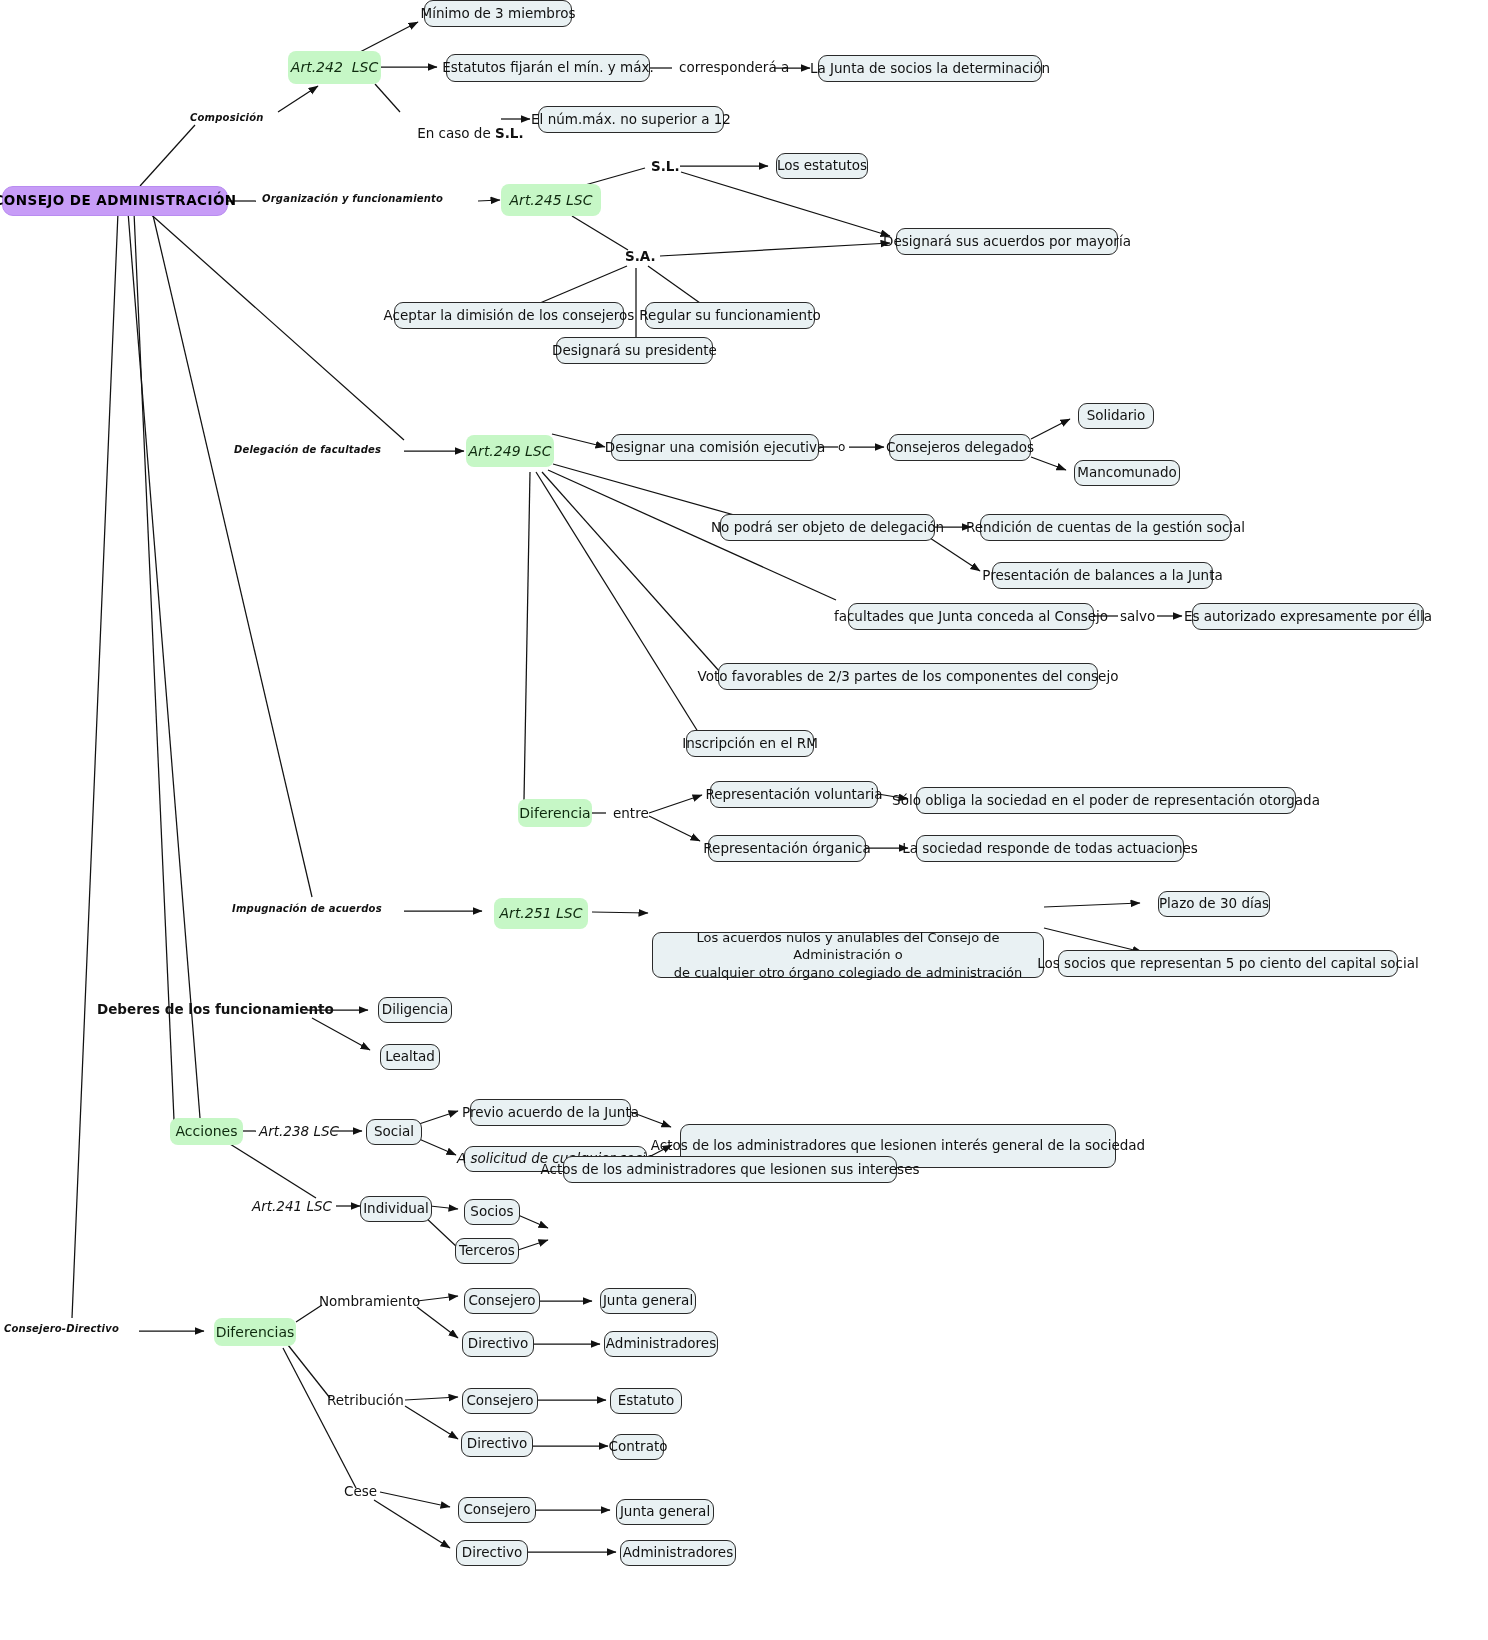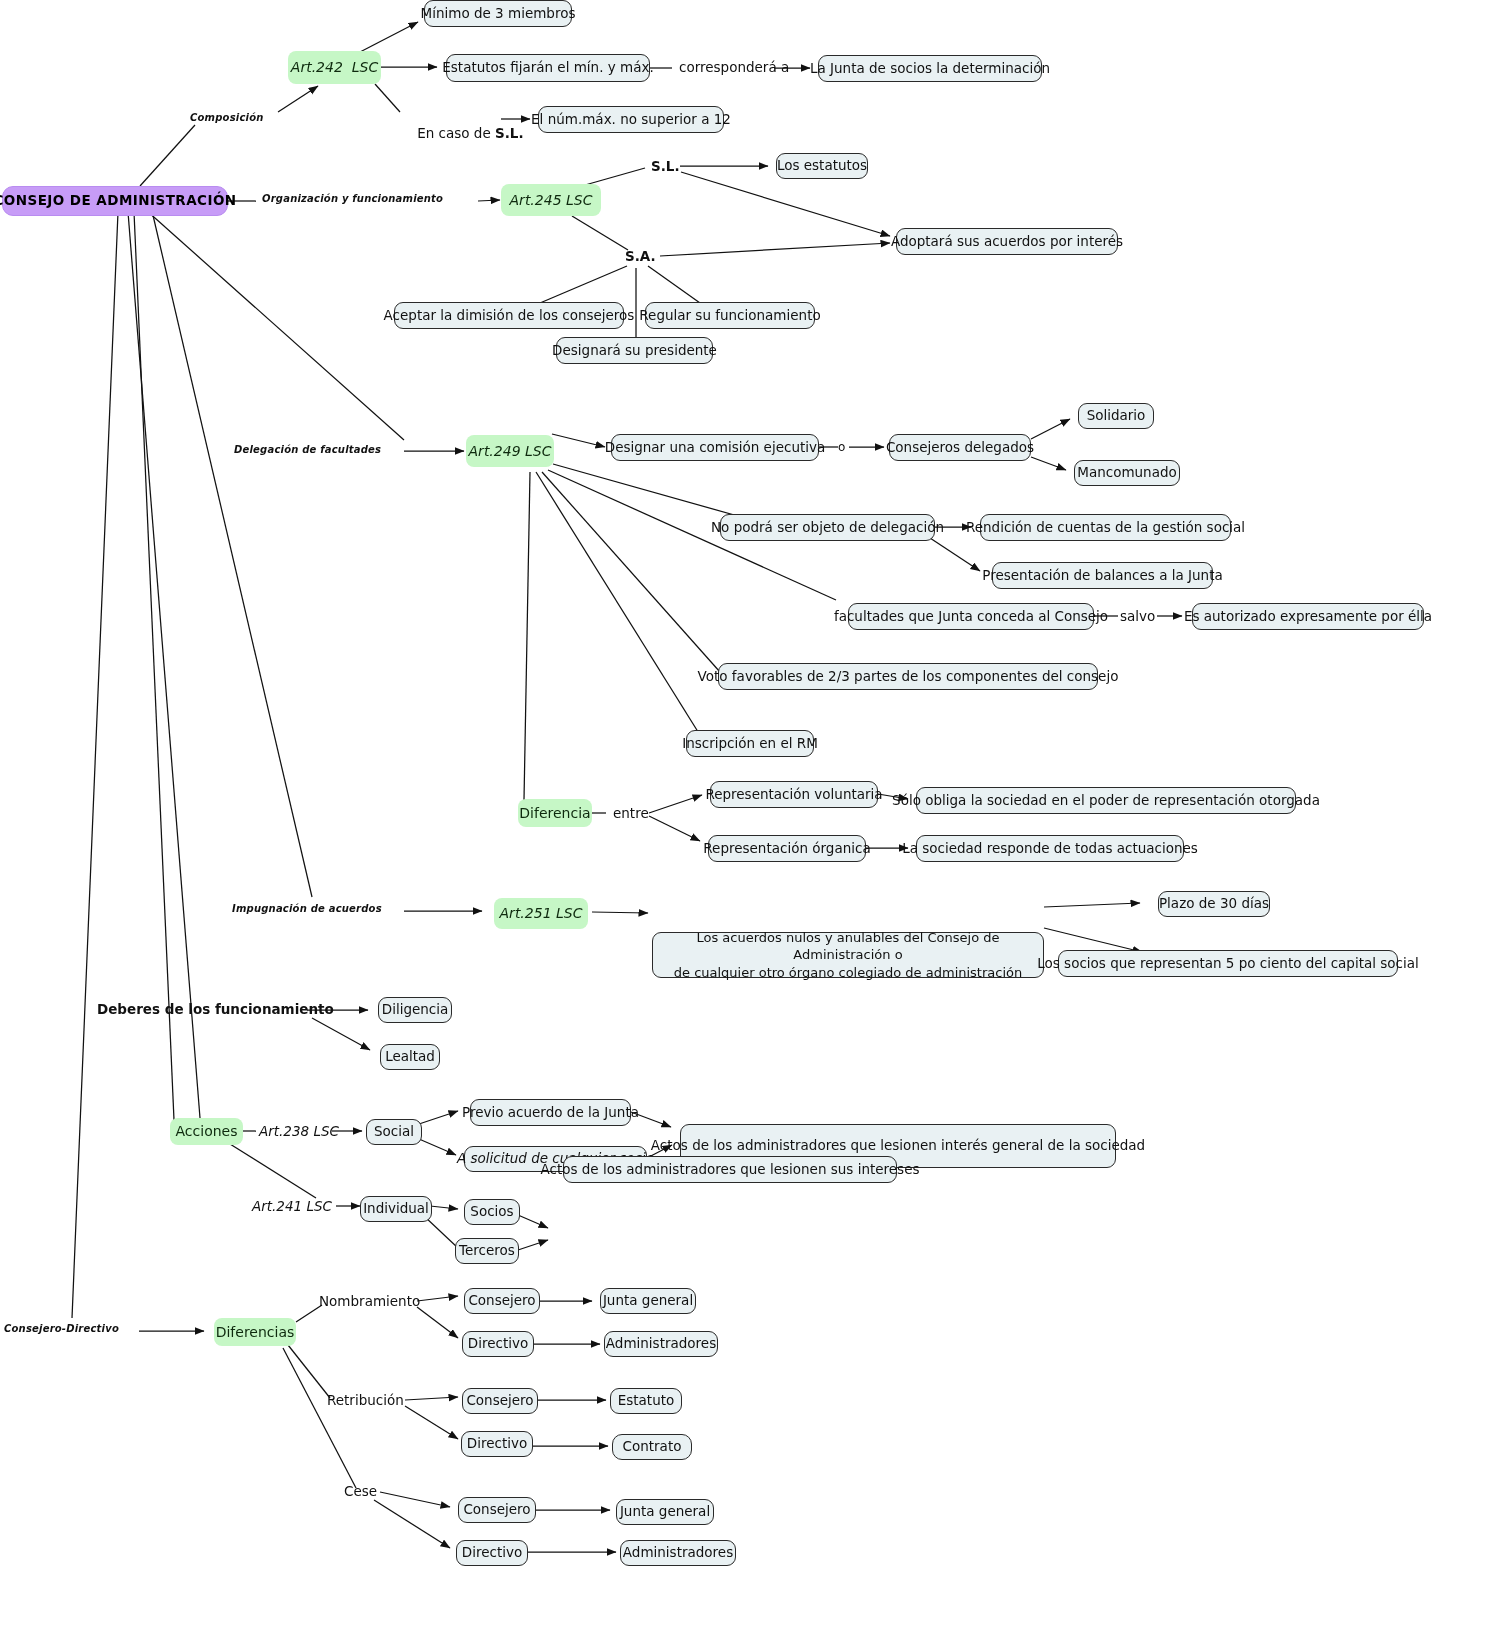--- a/index.html
+++ b/index.html
@@ -224,21 +224,21 @@
 
   <div class="node" style="left:538px;top:106px;width:186px;height:27px;">El núm.máx. no superior a 12</div>
 
   <div class="node art" style="left:501px;top:184px;width:100px;height:32px;">Art.245 LSC</div>
 
   <div class="lbl strong" style="left:651px;top:159px;">S.L.</div>
   <div class="lbl strong" style="left:625px;top:249px;">S.A.</div>
 
   <div class="node" style="left:776px;top:153px;width:92px;height:26px;">Los estatutos</div>
 
-  <div class="node" style="left:896px;top:228px;width:222px;height:27px;">Adoptará sus acuerdos por interés</div>
+  <div class="node" style="left:896px;top:228px;width:222px;height:27px;">Designará sus acuerdos por mayoría</div>
 
   <div class="node" style="left:394px;top:302px;width:230px;height:27px;">Aceptar la dimisión de los consejeros</div>
 
   <div class="node" style="left:645px;top:302px;width:170px;height:27px;">Regular su funcionamiento</div>
 
   <div class="node" style="left:556px;top:337px;width:157px;height:27px;">Designará su presidente</div>
 
   <div class="node art" style="left:466px;top:435px;width:88px;height:32px;">Art.249 LSC</div>
 
   <div class="node" style="left:611px;top:434px;width:208px;height:27px;">Designar una comisión ejecutiva</div>
@@ -321,20 +321,20 @@
   <div class="lbl" style="left:344px;top:1484px;">Cese</div>
 
   <div class="node" style="left:464px;top:1288px;width:76px;height:26px;">Consejero</div>
   <div class="node" style="left:600px;top:1288px;width:96px;height:26px;">Junta general</div>
   <div class="node" style="left:462px;top:1331px;width:72px;height:26px;">Directivo</div>
   <div class="node" style="left:604px;top:1331px;width:114px;height:26px;">Administradores</div>
 
   <div class="node" style="left:462px;top:1388px;width:76px;height:26px;">Consejero</div>
   <div class="node" style="left:610px;top:1388px;width:72px;height:26px;">Estatuto</div>
   <div class="node" style="left:461px;top:1431px;width:72px;height:26px;">Directivo</div>
-  <div class="node" style="left:612px;top:1434px;width:80px;height:26px;border-radius:10px;">Contrato</div>
+  <div class="node" style="left:612px;top:1434px;width:52px;height:26px;">Contrato</div>
 
   <div class="node" style="left:458px;top:1497px;width:78px;height:26px;">Consejero</div>
   <div class="node" style="left:616px;top:1499px;width:98px;height:26px;">Junta general</div>
   <div class="node" style="left:456px;top:1540px;width:72px;height:26px;">Directivo</div>
   <div class="node" style="left:620px;top:1540px;width:116px;height:26px;">Administradores</div>
 
 </div>
 
 </body></html>

